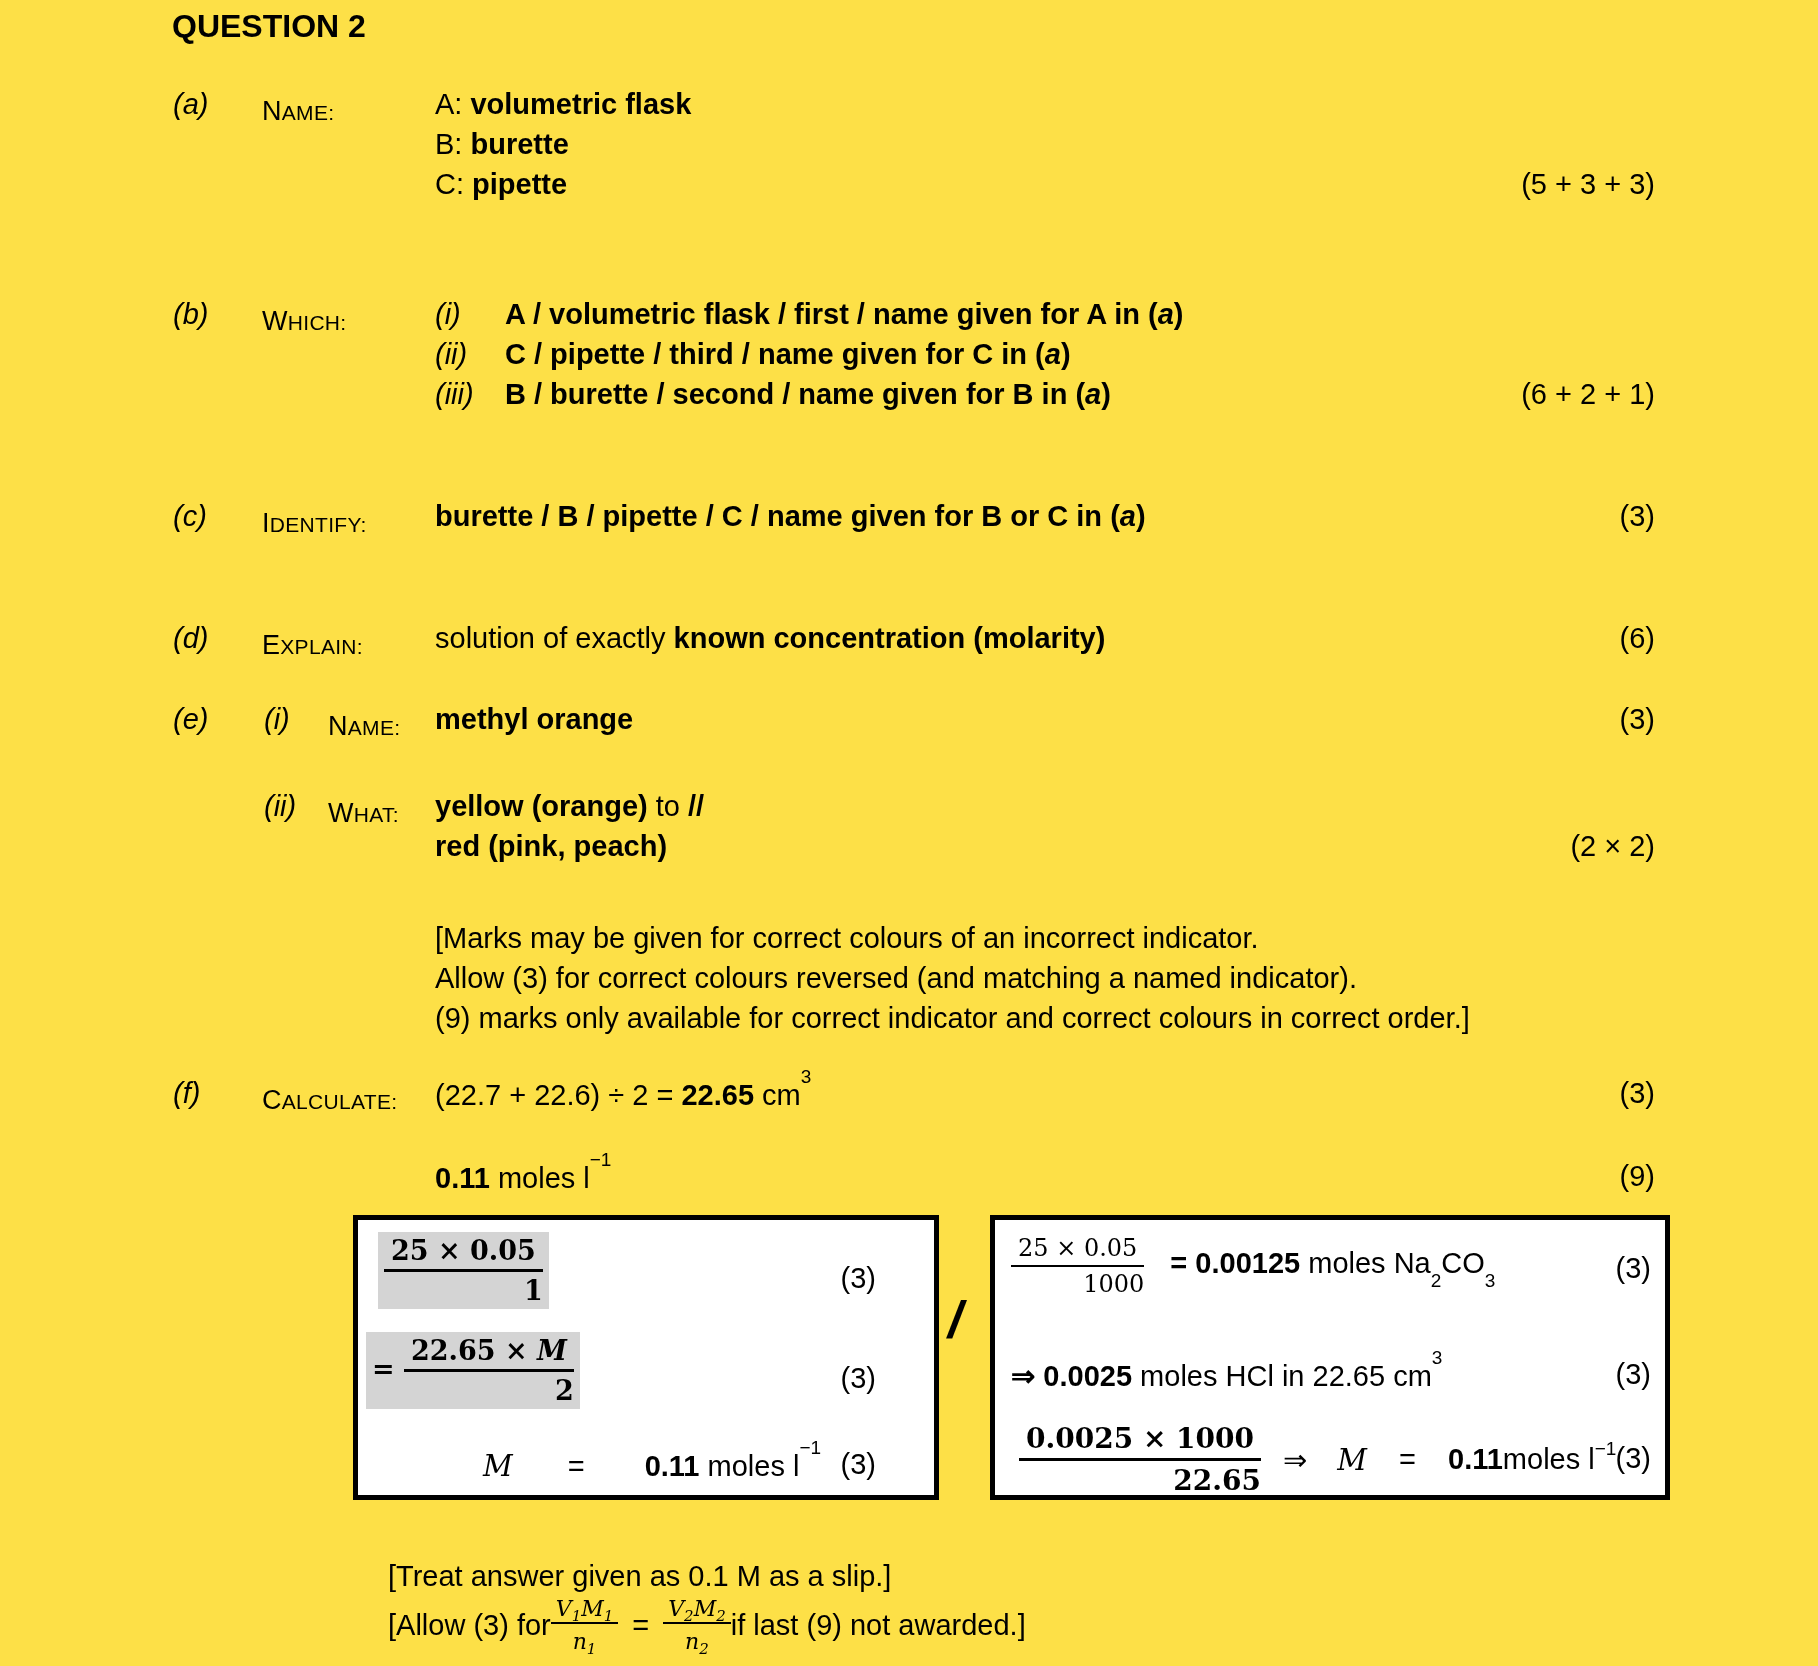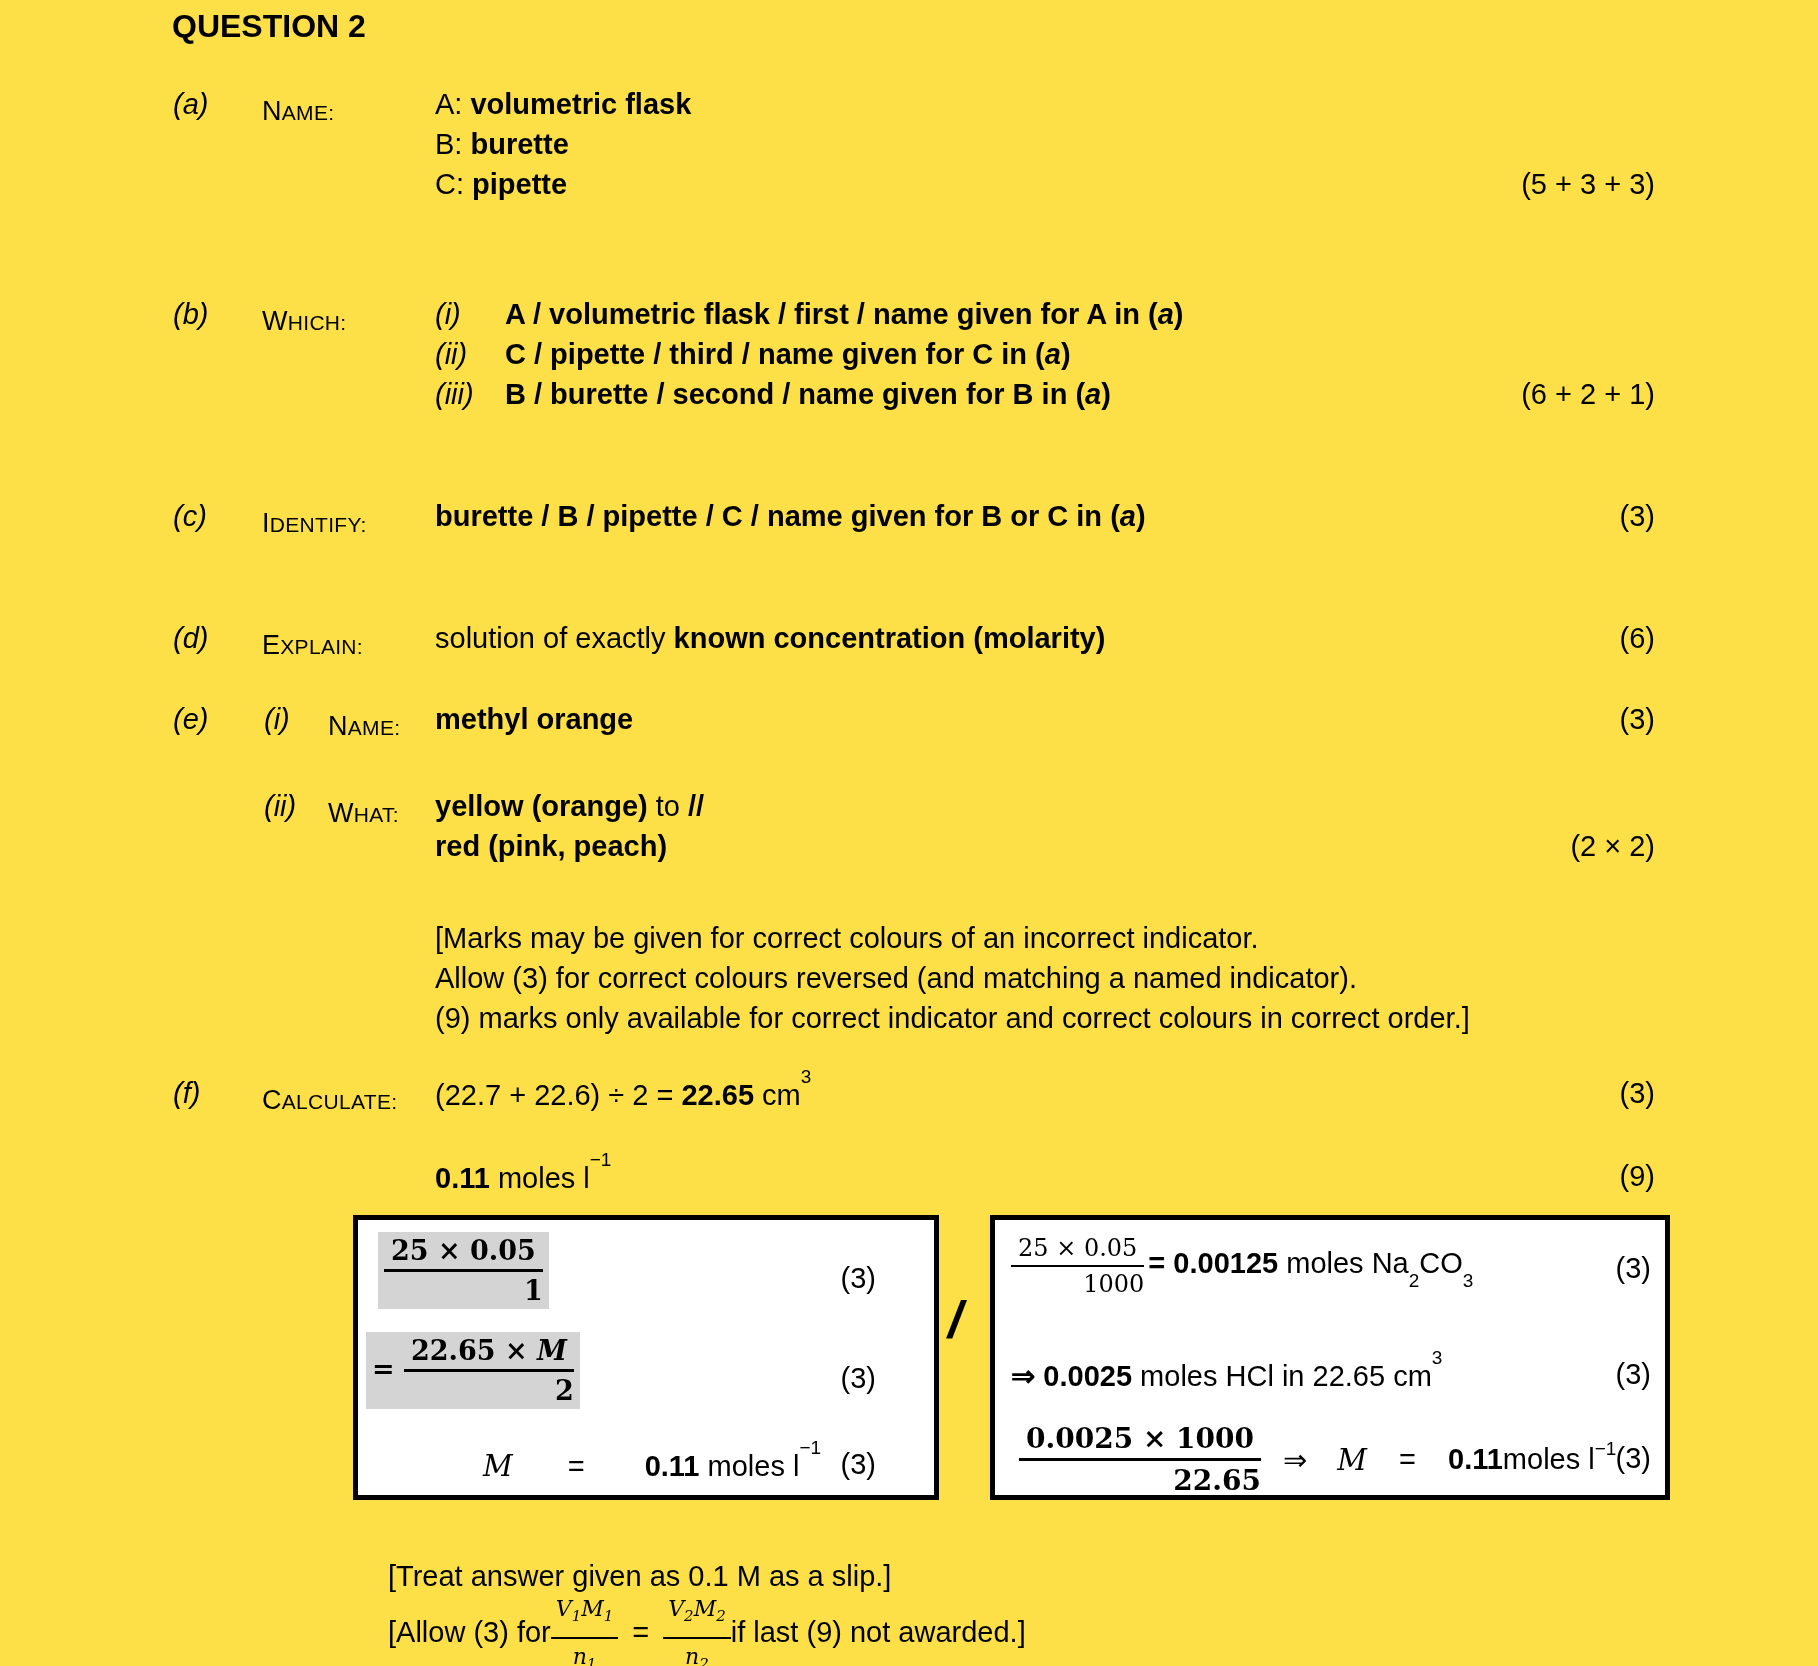--- a/index.html
+++ b/index.html
@@ -21,21 +21,21 @@
   .frac .fn{display:block;border-bottom:3px solid #000;padding:0 7px 3px;}
   .frac .fd{display:block;padding-top:3px;}
   .fracr .fn{border-bottom-width:2px;}
   .mathb{font-family:"DejaVu Serif","Liberation Serif",serif;font-weight:700;font-size:27px;}
   .mathr{font-family:"DejaVu Serif","Liberation Serif",serif;font-size:24px;font-weight:400;}
   .mvar{font-family:"DejaVu Serif","Liberation Serif",serif;font-style:italic;}
   .row{position:absolute;display:flex;align-items:center;white-space:nowrap;}
   .sep{position:absolute;font-size:52px;font-weight:700;font-style:italic;}
   .ffrac{display:inline-block;text-align:center;vertical-align:middle;
          font-family:"DejaVu Serif","Liberation Serif",serif;font-size:22px;}
-  .ffrac .fn{display:block;border-bottom:2px solid #000;padding:0 5px 16px;text-align:center;}
+  .ffrac .fn{display:block;border-bottom:2px solid #000;padding:0 5px 1px;text-align:center;}
   .ffrac .fd{display:block;padding-top:5px;}
   .fsub{font-size:15px;position:relative;top:5px;}
 </style>
 </head>
 <body>
 
 <div class="page">
 
   <div class="t title" style="left:172px;top:8px">QUESTION 2</div>
 
@@ -107,21 +107,21 @@
   </div>
 
   <div class="sep" style="left:948px;top:1290px">/</div>
 
   <div class="box" style="left:990px;top:1215px;width:670px;height:275px">
     <div class="row" style="left:16px;top:14px">
       <span class="frac fracr mathr">
           <span class="fn">25 × 0.05</span>
           <span class="fd">1000</span>
         </span>
-      <span style="margin-left:4px"><span class="bold">= 0.00125</span><span> moles Na</span><sub class="sb">2</sub><span>CO</span><sub class="sb">3</sub></span>
+      <span style="margin-left:26px"><span class="bold">= 0.00125</span><span> moles Na</span><sub class="sb">2</sub><span>CO</span><sub class="sb">3</sub></span>
     </div>
     <div class="bmarks" style="right:14px;top:32px">(3)</div>
 
     <div class="t" style="left:16px;top:138px">
       <span class="bold">⇒ </span><span class="bold">0.0025</span><span> moles HCl in 22.65 cm</span><sup class="s">3</sup>
     </div>
     <div class="bmarks" style="right:14px;top:138px">(3)</div>
 
     <div class="row" style="left:24px;top:202px">
       <span class="frac mathb" style="font-size:28px">

